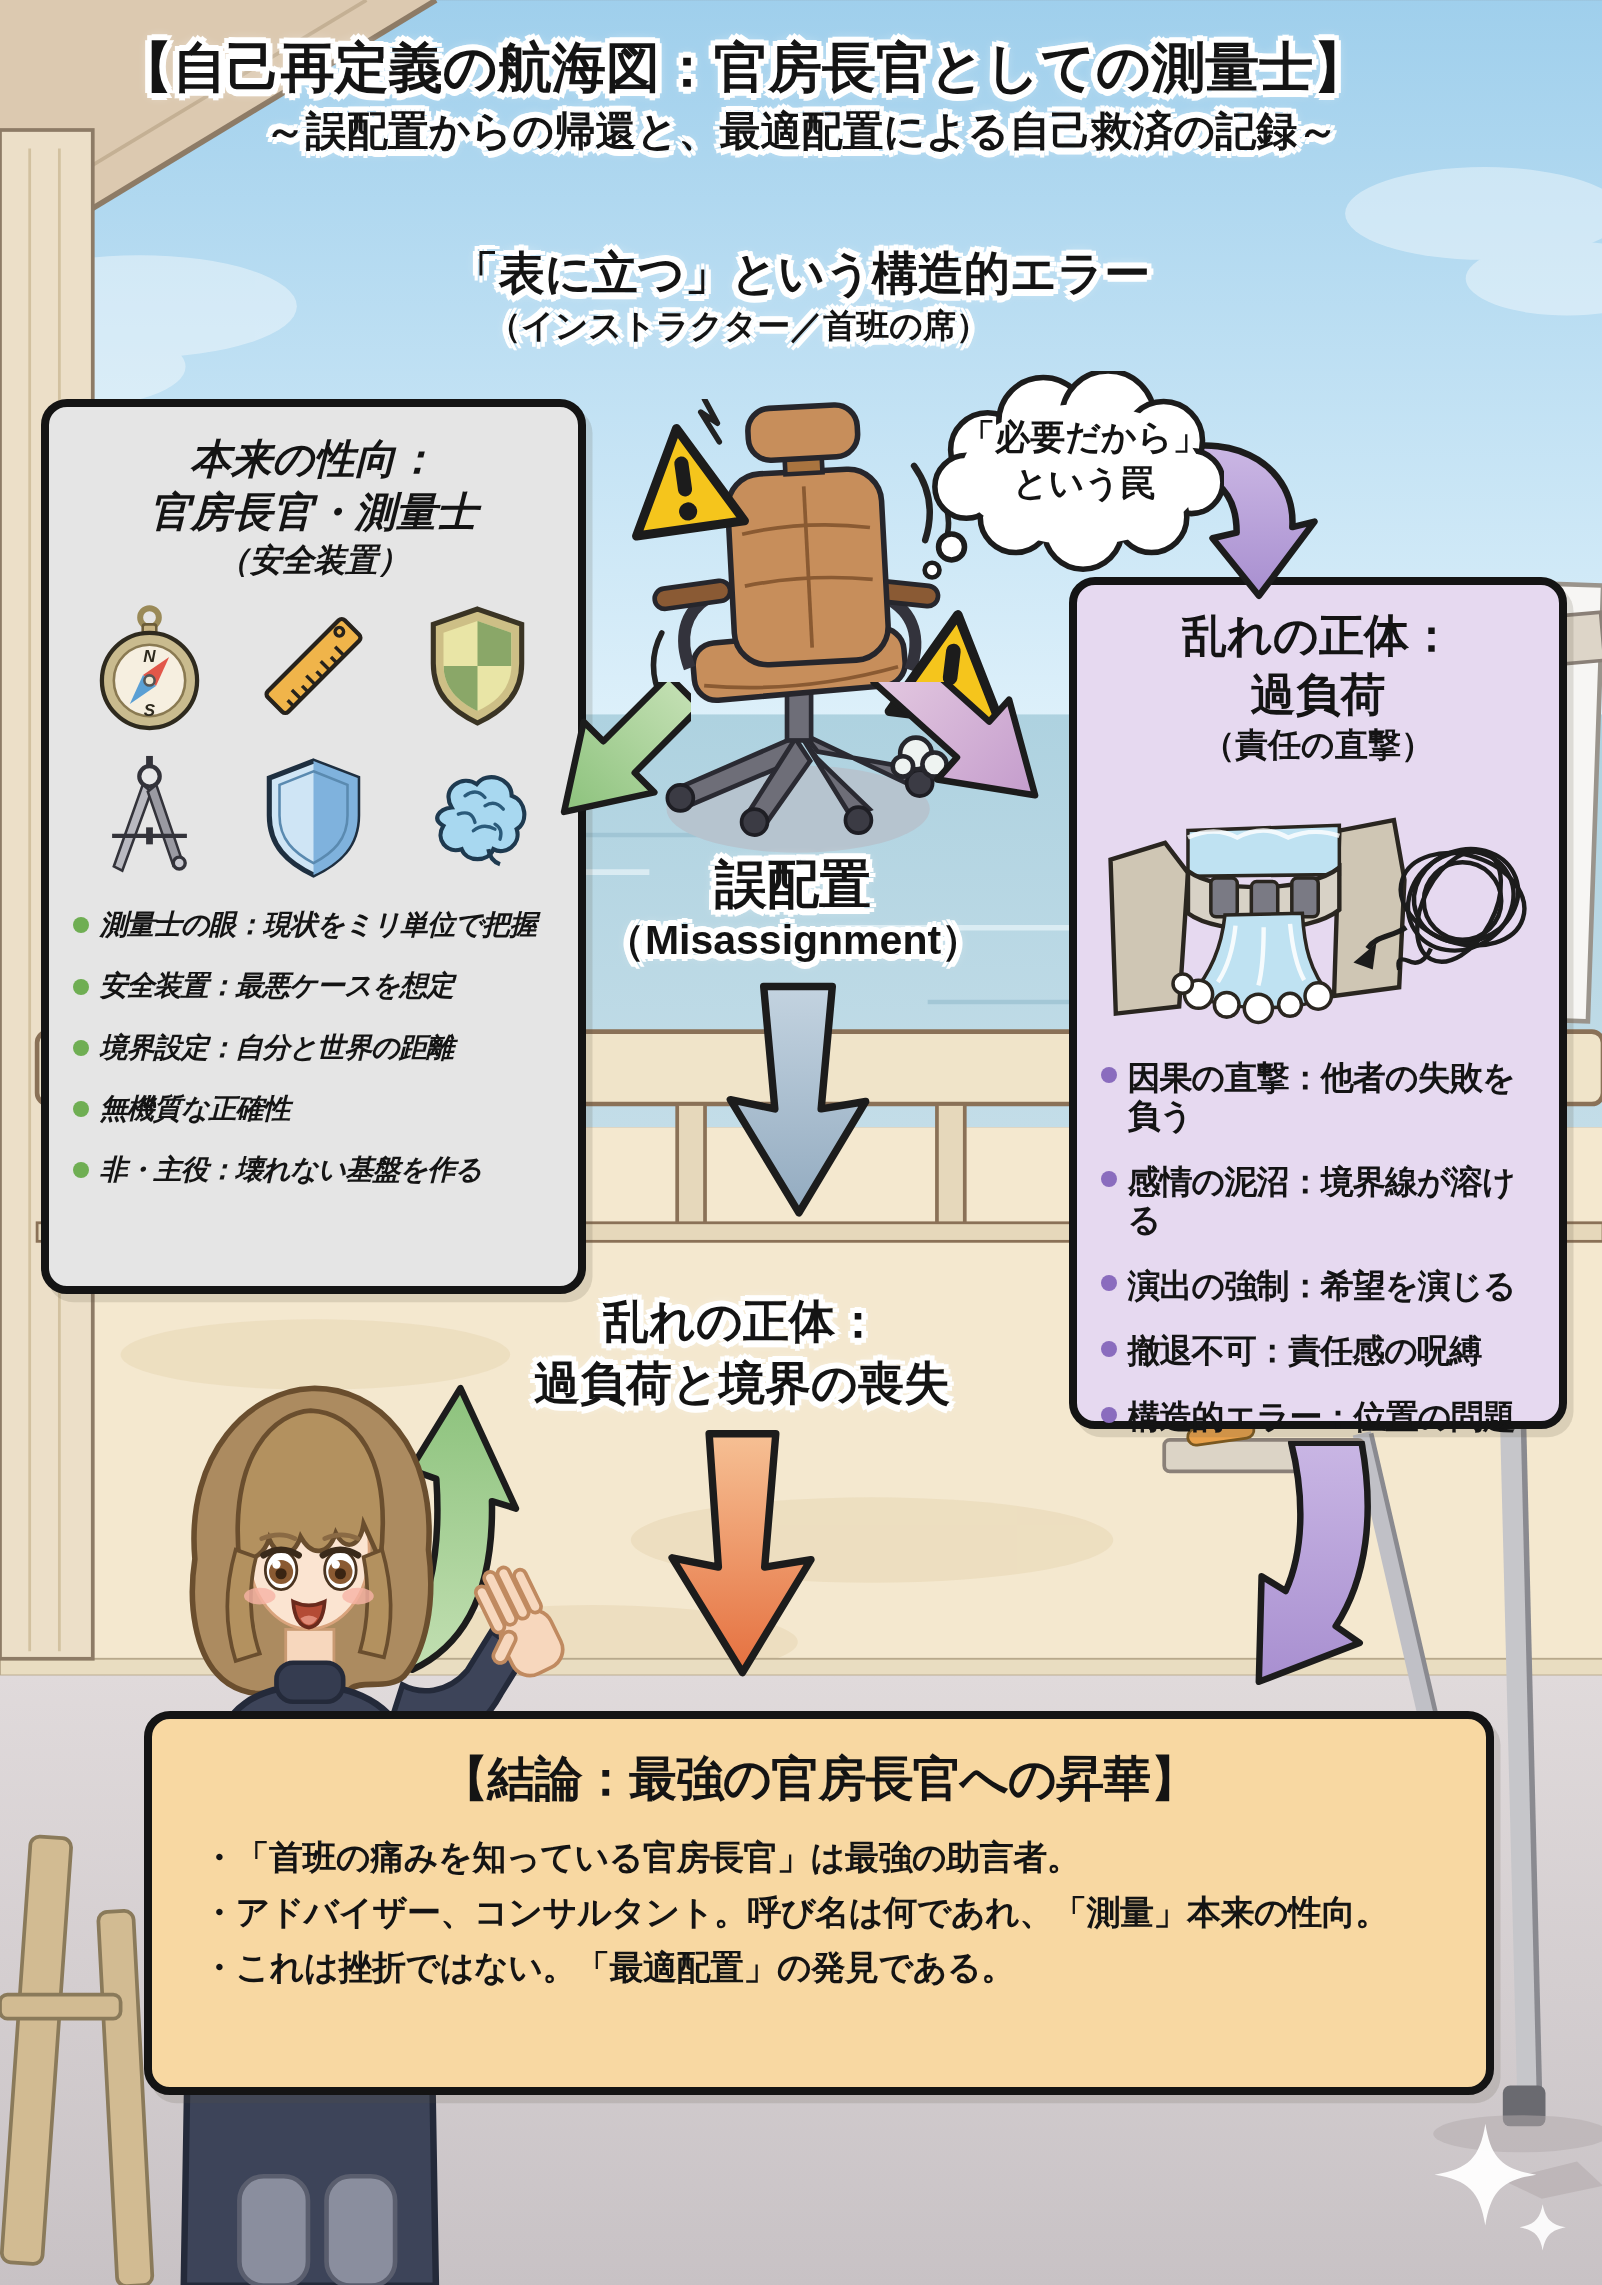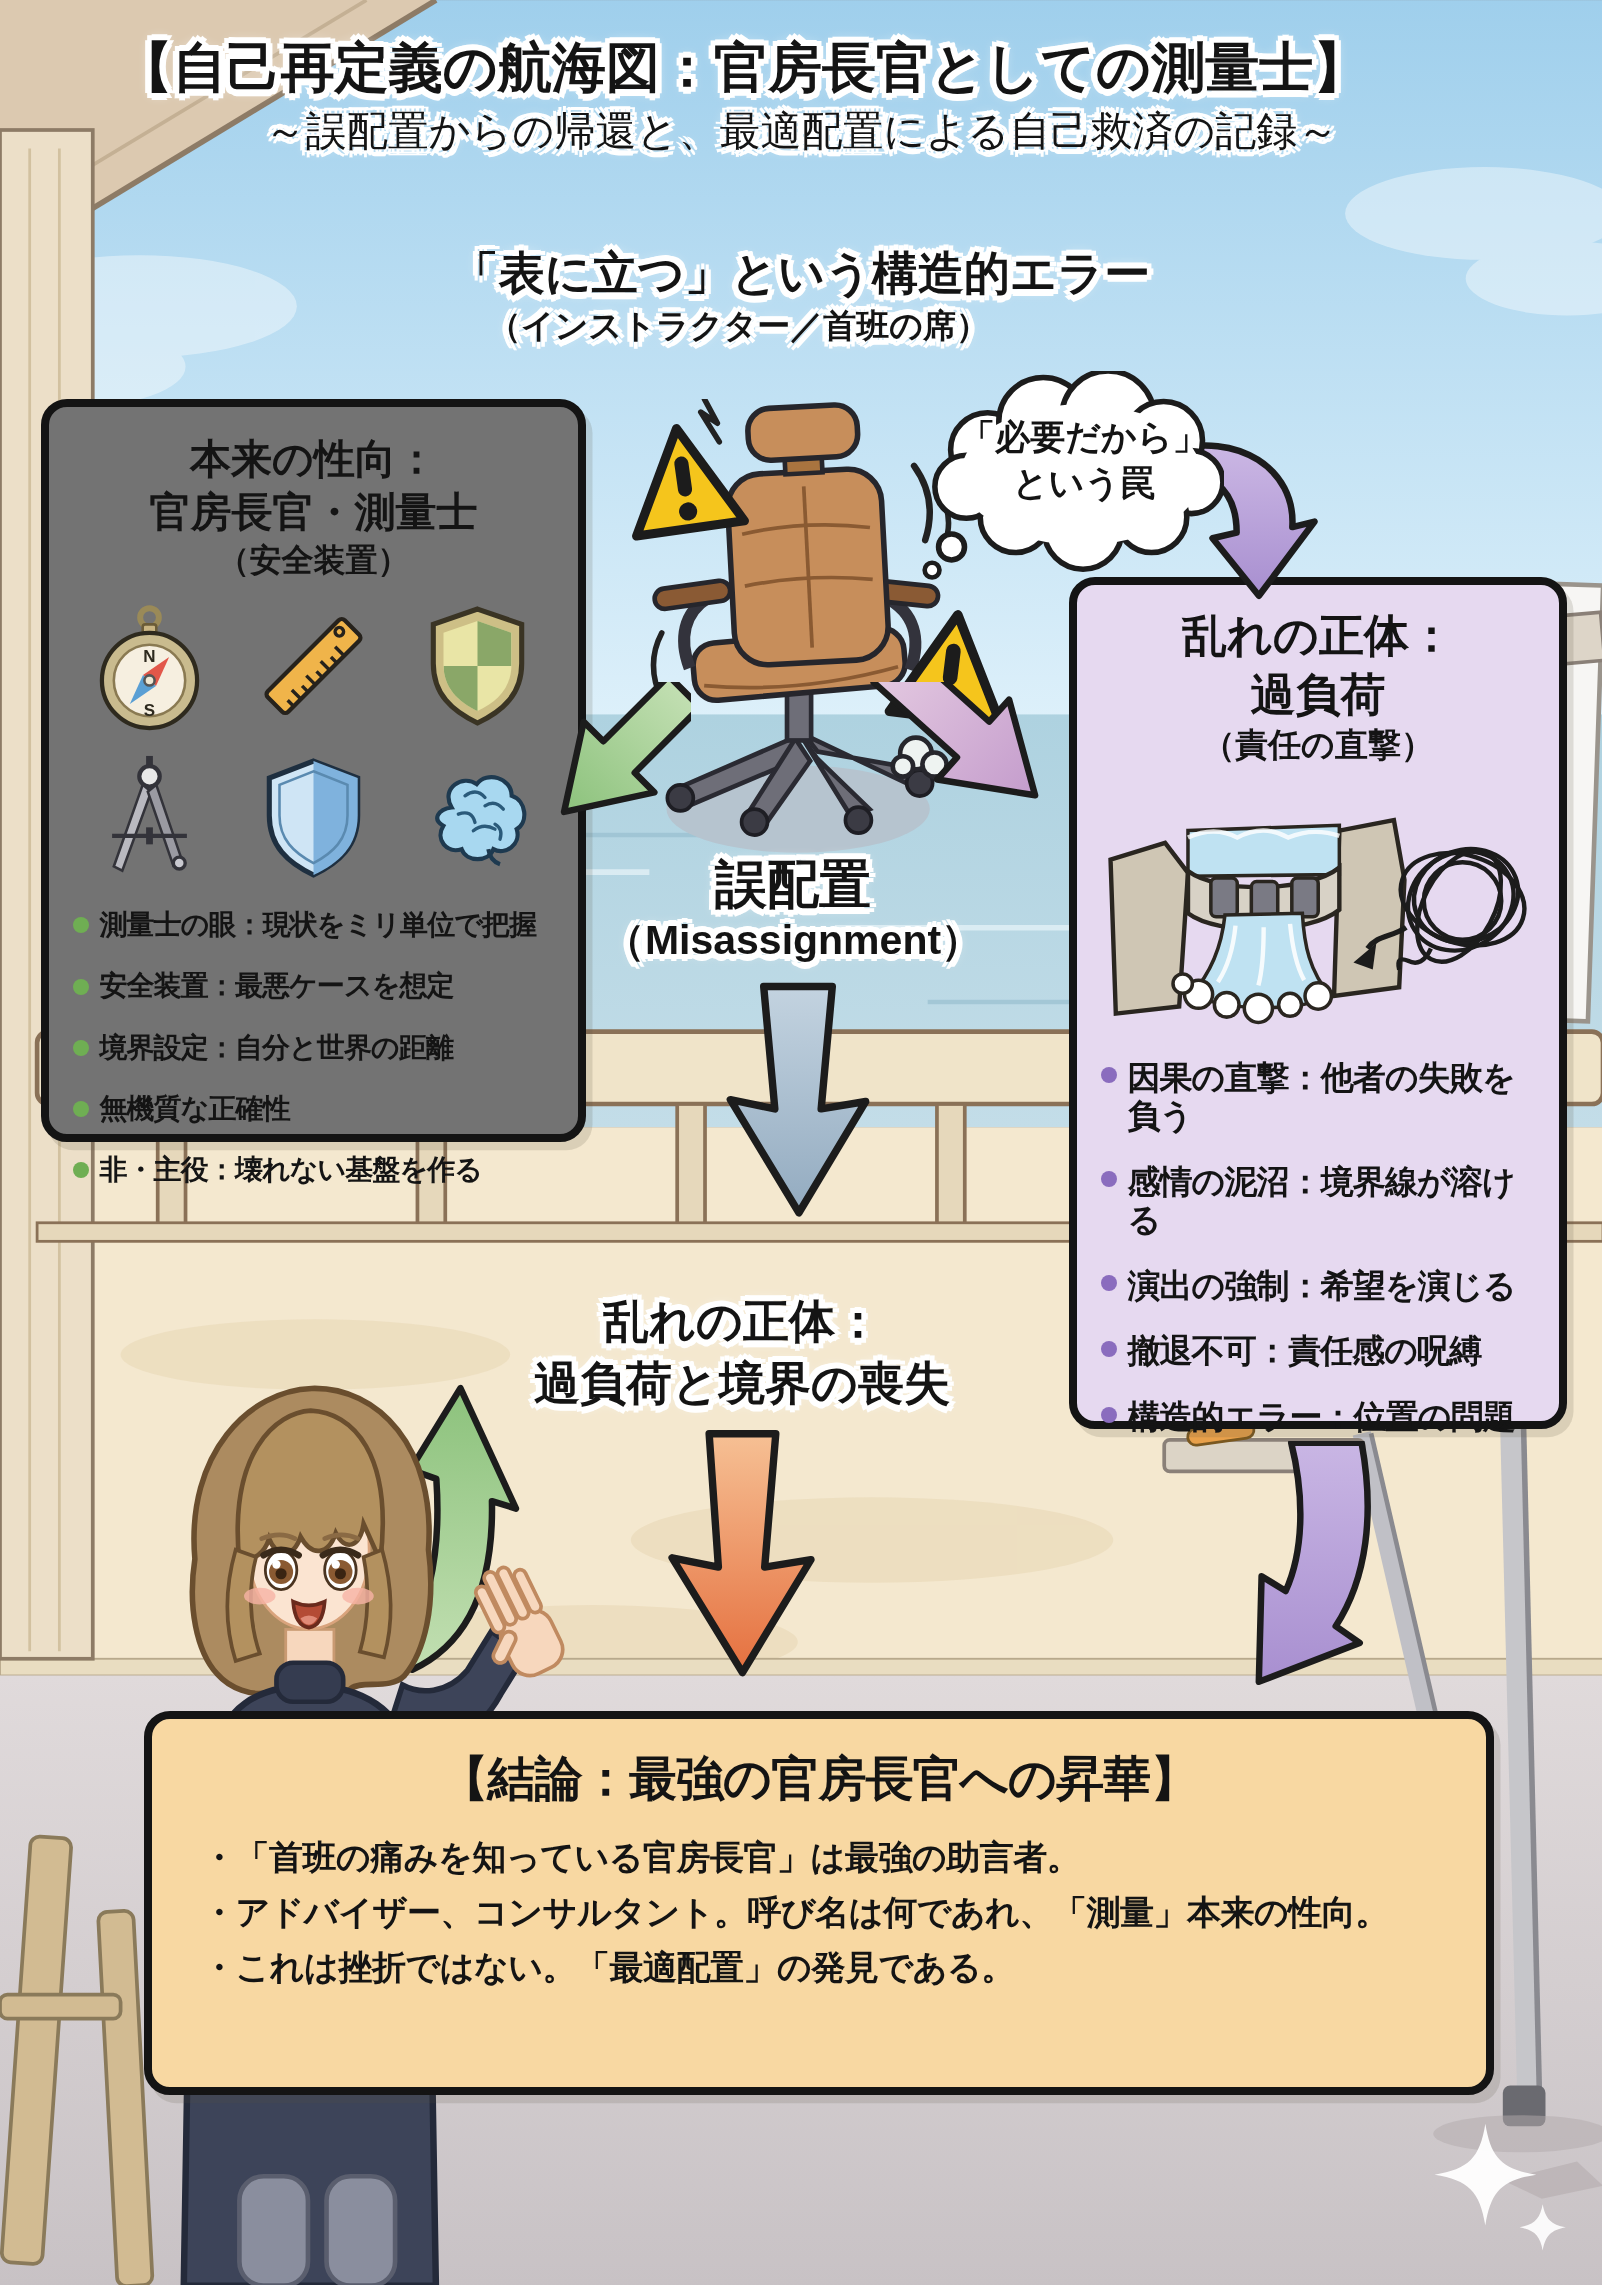--- a/index.html
+++ b/index.html
@@ -9,27 +9,27 @@
     color:#141414;
   }
   #poster svg { position:absolute; display:block; }
   .abs { position:absolute; }
   .ctr { text-align:center; }
   .outline-w {
     text-shadow:-4.6px -4.6px 0 #fff,4.6px -4.6px 0 #fff,-4.6px 4.6px 0 #fff,4.6px 4.6px 0 #fff,
       -6.5px 0 0 #fff,6.5px 0 0 #fff,0 -6.5px 0 #fff,0 6.5px 0 #fff,0 0 13px rgba(255,255,255,.95);
   }
   .title1 { top:32px; left:0; width:1486px; font-size:54px; font-weight:800; letter-spacing:0px; }
-  .title2 { top:104px; left:0; width:1603px; font-size:41px; font-weight:400; }
+  .title2 { top:104px; left:0; width:1603px; font-size:41px; font-weight:700; }
   .sect1  { top:243px; left:0; width:1603px; font-size:46px; font-weight:800; }
   .sect2  { top:304px; left:0; width:1417px; font-size:33px; font-weight:800;padding-left:30px; }
 
   .panel { box-sizing:border-box; border:8.3px solid #141414; border-radius:26px;
            box-shadow:6.5px 8.3px 0 rgba(90,80,60,.16); }
-  .trait-box { left:41px; top:399px; width:545px; height:743px; background:#737373; padding:26px 18.6px 16.7px; }
+  .trait-box { left:41px; top:399px; width:545px; height:895px; background:#e5e5e5; padding:26px 18.6px 16.7px;font-style:italic; }
   .overload-box { left:1069px; top:577px; width:498px; height:852px; background:#e6d9f0; padding:22px 18.6px 15px; }
   .conclusion-box { left:144px; top:1711px; width:1350px; height:384px; background:#f8d8a2; padding:28px 50px 18.6px; }
 
   .box-t1 { font-size:41px; font-weight:800; line-height:1.3; }
   .box-t2 { font-size:41px; font-weight:800; line-height:1.3; }
   .box-sub { font-size:32px; font-weight:800; line-height:1.3; }
   .ob-t1,.ob-t2 { font-size:45px; font-weight:800; line-height:1.3; }
   .ob-sub { font-size:33px; font-weight:800; line-height:1.3; }
 
   .icon-grid { display:grid; grid-template-columns:repeat(3,1fr); row-gap:13px; margin-top:15px; }

